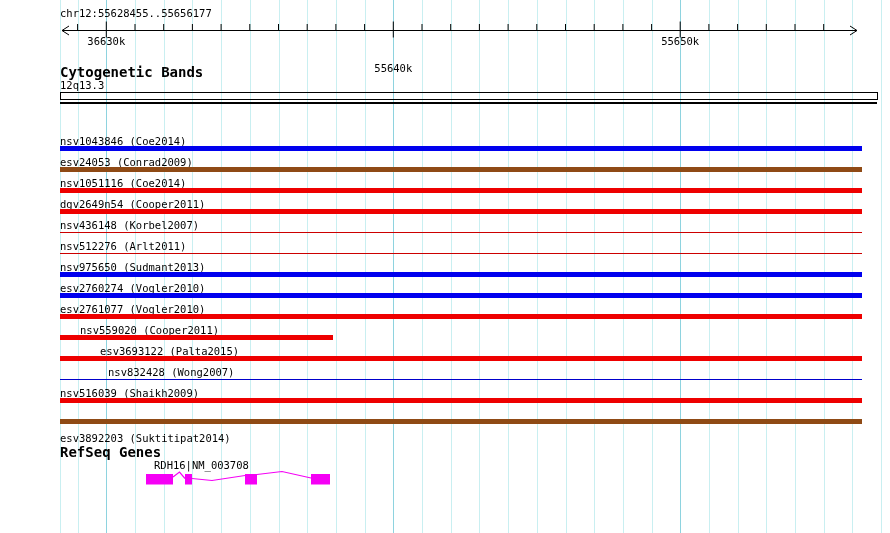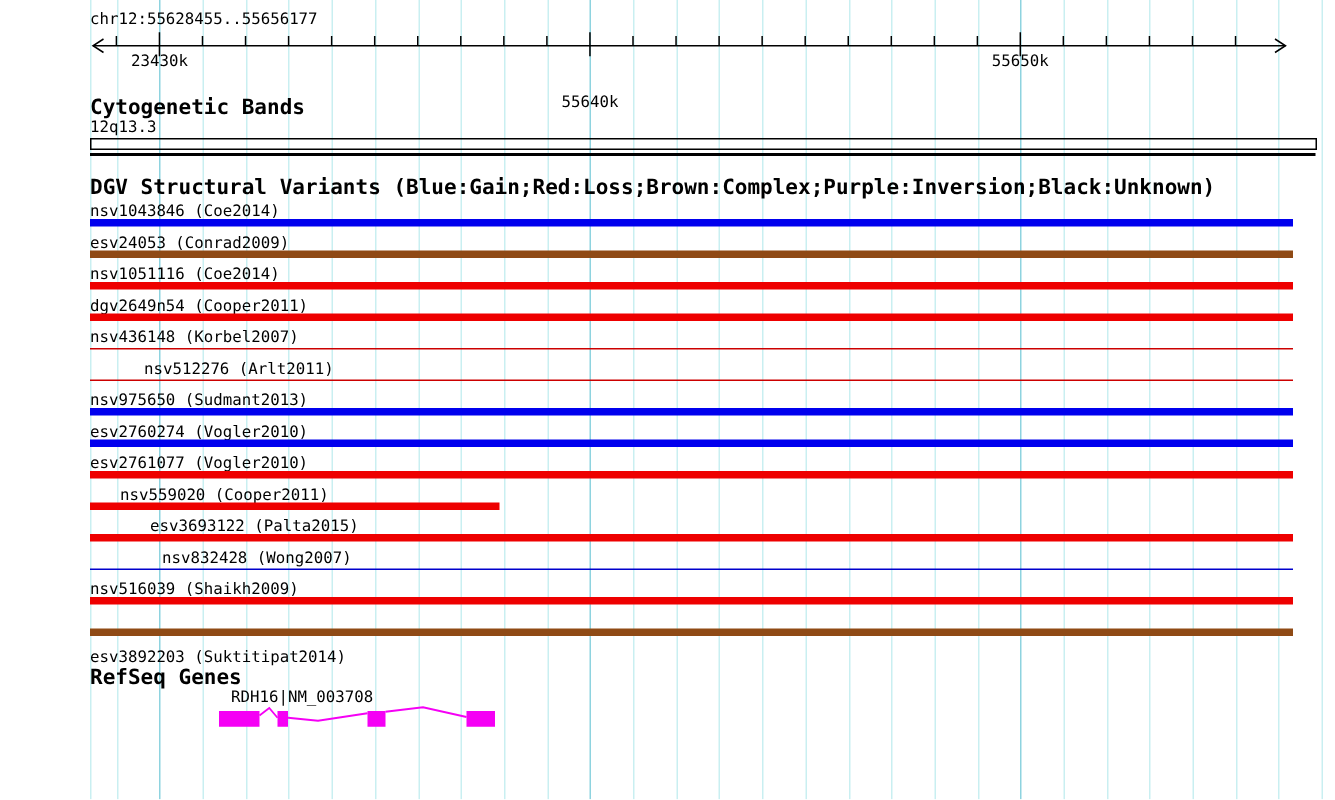--- a/index.html
+++ b/index.html
@@ -82,43 +82,42 @@
         <line x1="651.6" y1="24" x2="651.6" y2="30.5"></line>
         <line x1="680.2" y1="21.5" x2="680.2" y2="37.5"></line>
         <line x1="708.9" y1="24" x2="708.9" y2="30.5"></line>
         <line x1="737.6" y1="24" x2="737.6" y2="30.5"></line>
         <line x1="766.3" y1="24" x2="766.3" y2="30.5"></line>
         <line x1="795.0" y1="24" x2="795.0" y2="30.5"></line>
         <line x1="823.7" y1="24" x2="823.7" y2="30.5"></line>
       </g>
     </svg>
   <div id="ruler-labels">
-      <div class="ticklabel" style="left: 83.3px; top: 35px;">23430k</div>
+      <div class="ticklabel" style="left: 83.3px; top: 35px;">36630k</div>
       <div class="ticklabel" style="left: 370.3px; top: 35px; margin-top: 27px;">55640k</div>
       <div class="ticklabel" style="left: 657.2px; top: 35px;">55650k</div>
     </div>
 
   <div class="txt bold" style="left:60px;top:66px;">Cytogenetic Bands</div>
   <div class="txt" style="left:60px;top:79px;">12q13.3</div>
   <div id="cyto-box"></div>
   <div id="cyto-base"></div>
 
-  <div class="txt bold" style="left:60px;top:119px;">DGV Structural Variants (Blue:Gain;Red:Loss;Brown:Complex;Purple:Inversion;Black:Unknown)</div>
   <div id="dgv-rows">
       <div class="rowlabel" style="top: 135px;">nsv1043846 (Coe2014)</div>
       <div class="bar" style="width: 802px; background: rgb(0, 0, 238); top: 146px; height: 5px;"></div>
       <div class="rowlabel" style="top: 156px;">esv24053 (Conrad2009)</div>
       <div class="bar" style="width: 802px; background: rgb(143, 74, 21); top: 167px; height: 5px;"></div>
       <div class="rowlabel" style="top: 177px;">nsv1051116 (Coe2014)</div>
       <div class="bar" style="width: 802px; background: rgb(238, 0, 0); top: 188px; height: 5px;"></div>
       <div class="rowlabel" style="top: 198px;">dgv2649n54 (Cooper2011)</div>
       <div class="bar" style="width: 802px; background: rgb(238, 0, 0); top: 209px; height: 5px;"></div>
       <div class="rowlabel" style="top: 219px;">nsv436148 (Korbel2007)</div>
       <div class="bar" style="width: 802px; background: rgb(204, 0, 0); top: 232px; height: 1px;"></div>
-      <div class="rowlabel" style="top: 240px; padding-left: 36px;">nsv512276 (Arlt2011)</div>
+      <div class="rowlabel" style="top: 240px;">nsv512276 (Arlt2011)</div>
       <div class="bar" style="width: 802px; background: rgb(204, 0, 0); top: 253px; height: 1px;"></div>
       <div class="rowlabel" style="top: 261px;">nsv975650 (Sudmant2013)</div>
       <div class="bar" style="width: 802px; background: rgb(0, 0, 238); top: 272px; height: 5px;"></div>
       <div class="rowlabel" style="top: 282px;">esv2760274 (Vogler2010)</div>
       <div class="bar" style="width: 802px; background: rgb(0, 0, 238); top: 293px; height: 5px;"></div>
       <div class="rowlabel" style="top: 303px;">esv2761077 (Vogler2010)</div>
       <div class="bar" style="width: 802px; background: rgb(238, 0, 0); top: 314px; height: 5px;"></div>
       <div class="rowlabel" style="top: 324px; padding-left: 20px;">nsv559020 (Cooper2011)</div>
       <div class="bar" style="width: 273px; background: rgb(238, 0, 0); top: 335px; height: 5px;"></div>
       <div class="rowlabel" style="top: 345px; margin-left: 40px;">esv3693122 (Palta2015)</div>

